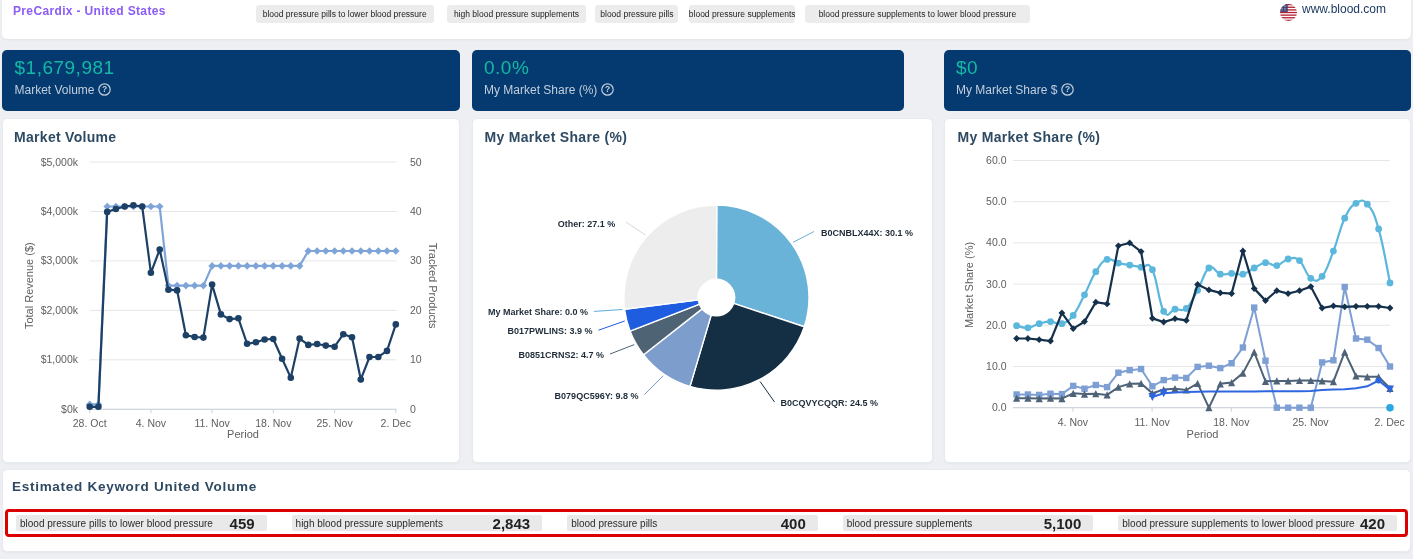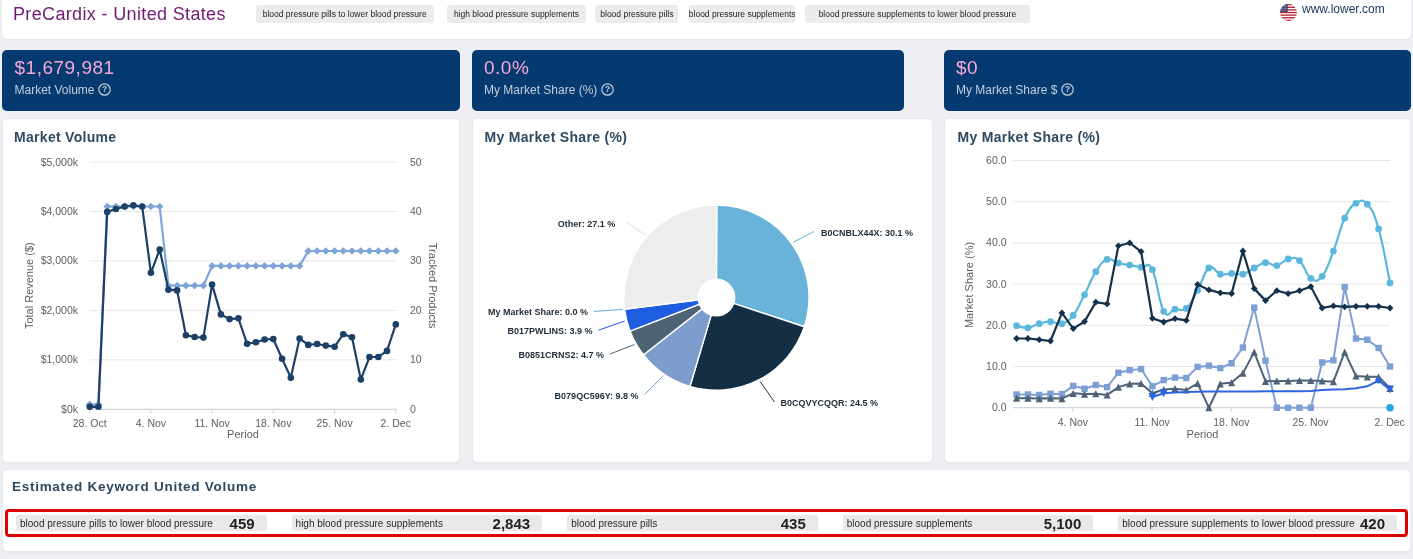--- a/index.html
+++ b/index.html
@@ -1,32 +1,32 @@
 <!DOCTYPE html>
 <html><head><meta charset="utf-8">
 <style>
 * { margin:0; padding:0; box-sizing:border-box; }
 html,body { width:1413px; height:559px; background:#edeff2; font-family:"Liberation Sans",sans-serif; overflow:hidden; position:relative; }
 .abs { position:absolute; }
 .panel { position:absolute; background:#fff; border:1px solid #e7eaee; border-radius:5px; box-shadow:0 1px 2px rgba(30,40,60,.04); }
 .navycard { position:absolute; top:50px; height:61px; background:#043a70; border-radius:5px; color:#fff; padding:6px 14px 0 12.5px; }
-.kpinum { font-size:19px; letter-spacing:.5px; line-height:1.25; color:#f9a8d4; }
+.kpinum { font-size:19px; letter-spacing:.5px; line-height:1.25; color:#14b8a6; }
 .kpilab { font-size:12px; color:#c3cddb; margin-top:3px; }
 .ctitle { position:absolute; font-size:14px; font-weight:bold; color:#2e4a63; letter-spacing:.3px; }
 .tag { position:absolute; top:5px; height:18px; line-height:18px; background:#ececec; border-radius:3px; font-size:8.5px; color:#1c1c1c; text-align:center; white-space:nowrap; overflow:hidden; }
 .kwrow { position:absolute; left:5px; top:509px; width:1403px; height:28px; border:3px solid #dd0000; border-radius:4px; display:flex; align-items:center; gap:25px; padding:0 8px; }
 .kwbox { flex:1 1 0; background:#e9e9e9; border-radius:2px; height:16px; display:flex; align-items:center; justify-content:space-between; padding:0 12px 0 4px; }
 .kwbox:last-child { flex-grow:1.12; }
 .kwname { font-size:10px; color:#2b2b2b; white-space:nowrap; }
 .kwnum { font-size:15px; font-weight:bold; color:#222; }
 svg text { font-family:"Liberation Sans",sans-serif; }
 </style></head>
 <body>
 <div class="abs" style="left:2px;top:0;width:1409px;height:39px;background:#fff;border-radius:0 0 5px 5px;box-shadow:0 1px 2px rgba(30,40,60,.05)"></div>
-<div class="abs" style="left:13px;top:3.5px;font-size:18px;font-weight:normal;color:#701a75;letter-spacing:.35px">PreCardix - United States</div>
+<div class="abs" style="left:13px;top:3.5px;font-size:12px;font-weight:bold;color:#8b5cf6;letter-spacing:.35px">PreCardix - United States</div>
 <div class="tag" style="left:255.7px;width:178px">blood pressure pills to lower blood pressure</div>
 <div class="tag" style="left:447px;width:139px">high blood pressure supplements</div>
 <div class="tag" style="left:595.4px;width:83px">blood pressure pills</div>
 <div class="tag" style="left:688.8px;width:106px">blood pressure supplements</div>
 <div class="tag" style="left:804.9px;width:225px">blood pressure supplements to lower blood pressure</div>
 <div class="abs" style="left:1280px;top:4px"><svg width="17" height="17" viewBox="0 0 17 17">
       <defs>
         <clipPath id="fc">
           <circle cx="8.5" cy="8.5" r="8.5"></circle>
         </clipPath>
@@ -54,21 +54,21 @@
           <circle cx="2.75" cy="4.40" r="0.45"></circle>
           <circle cx="4.30" cy="4.40" r="0.45"></circle>
           <circle cx="5.85" cy="4.40" r="0.45"></circle>
           <circle cx="1.20" cy="6.05" r="0.45"></circle>
           <circle cx="2.75" cy="6.05" r="0.45"></circle>
           <circle cx="4.30" cy="6.05" r="0.45"></circle>
           <circle cx="5.85" cy="6.05" r="0.45"></circle>
         </g>
       </g>
     </svg></div>
-<div class="abs" style="left:1302px;top:2px;font-size:12px;color:#17355e">www.lower.com</div>
+<div class="abs" style="left:1302px;top:2px;font-size:12px;color:#17355e">www.blood.com</div>
 
 <div class="navycard" style="left:2px;width:458px;">
   <div class="kpinum">$1,679,981</div>
   <div class="kpilab">Market Volume <svg width="13" height="13" viewBox="0 0 13 13" style="vertical-align:-2px">
         <circle cx="6.5" cy="6.5" r="5.7" fill="none" stroke="#c3cddb" stroke-width="1.2"></circle>
         <text x="6.5" y="9.4" text-anchor="middle" font-size="8.5" font-weight="bold" fill="#c3cddb" font-family="Liberation Sans">?</text>
       </svg></div>
 </div>
 <div class="navycard" style="left:471.5px;width:432px;">
   <div class="kpinum">0.0%</div>
@@ -403,21 +403,21 @@
     <div class="kwbox">
       <span class="kwname">blood pressure pills to lower blood pressure</span>
       <span class="kwnum">459</span>
     </div>
     <div class="kwbox">
       <span class="kwname">high blood pressure supplements</span>
       <span class="kwnum">2,843</span>
     </div>
     <div class="kwbox">
       <span class="kwname">blood pressure pills</span>
-      <span class="kwnum">435</span>
+      <span class="kwnum">400</span>
     </div>
     <div class="kwbox">
       <span class="kwname">blood pressure supplements</span>
       <span class="kwnum">5,100</span>
     </div>
     <div class="kwbox">
       <span class="kwname">blood pressure supplements to lower blood pressure</span>
       <span class="kwnum">420</span>
     </div>
   </div>

